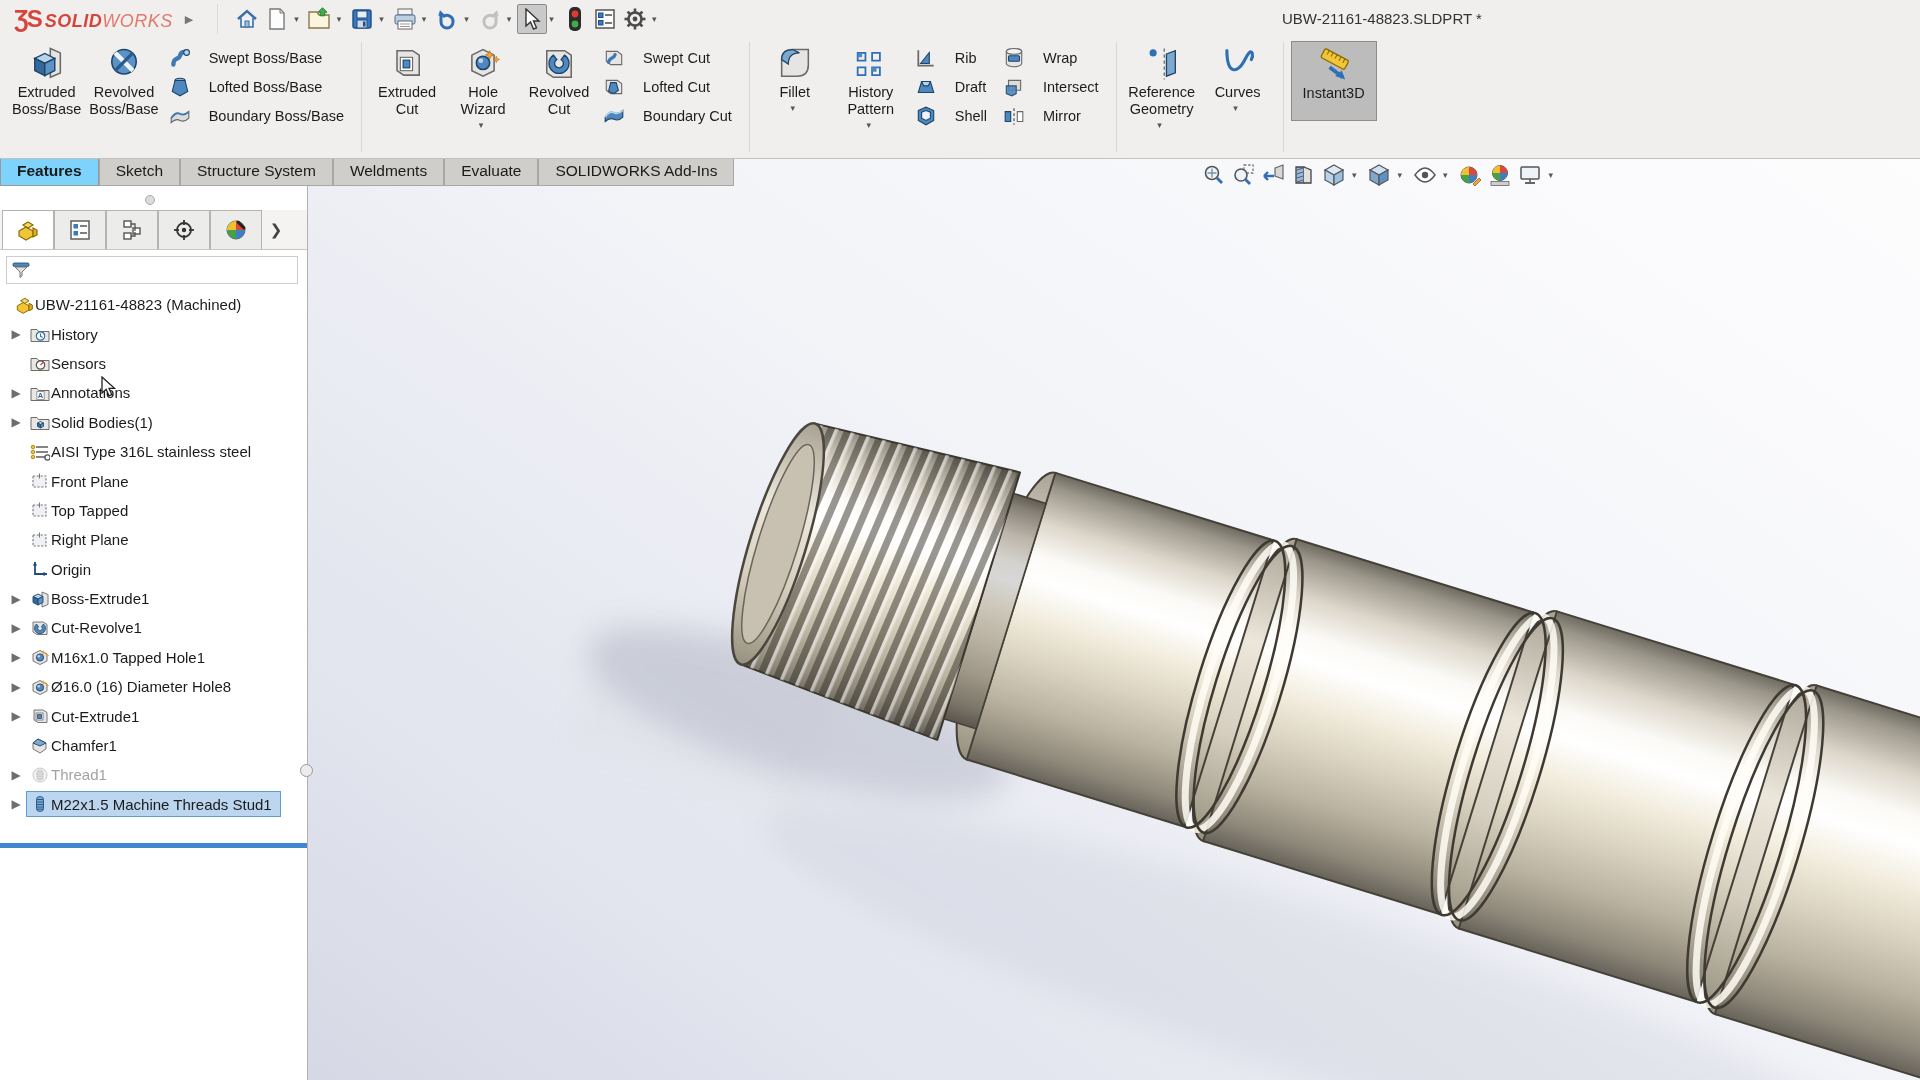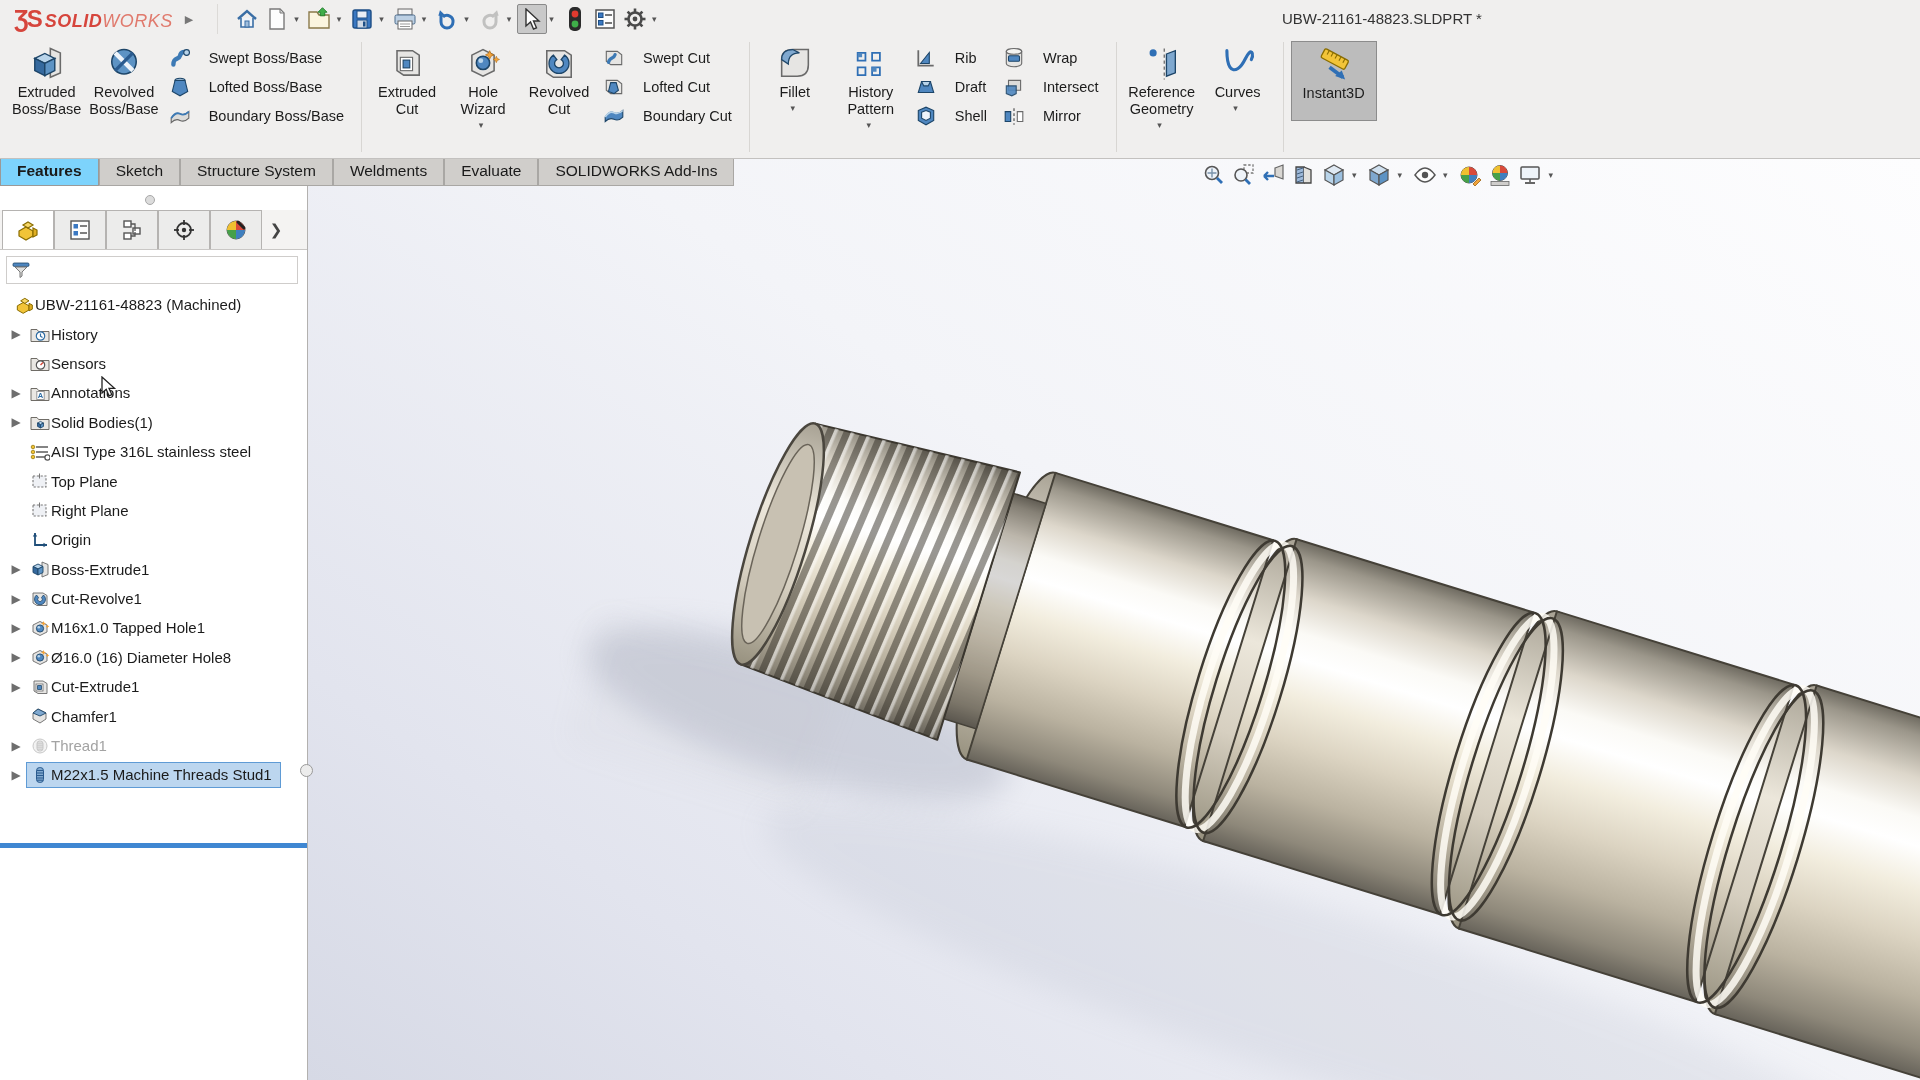--- a/index.html
+++ b/index.html
@@ -695,31 +695,43 @@
               <circle cx="3" cy="4" r="1.8" fill="#f0c030" stroke="#8a6d00" stroke-width="0.7"></circle>
               <circle cx="3" cy="9" r="1.8" fill="#f0c030" stroke="#8a6d00" stroke-width="0.7"></circle>
               <circle cx="3" cy="14" r="1.8" fill="#f0c030" stroke="#8a6d00" stroke-width="0.7"></circle>
               <circle cx="17.5" cy="14.5" r="2.6" fill="none" stroke="#555" stroke-width="1.3"></circle>
             </svg>
         </span>
         <span class="tlabel">AISI Type 316L stainless steel</span>
       </div>
     </div>
 
-
     <div class="trow">
       <span class="arr"></span>
       <div class="titem">
         <span class="ticon">
           <svg width="20" height="18" viewBox="0 0 20 18">
               <rect x="3" y="4" width="13" height="11" fill="rgba(190,200,215,0.25)" stroke="#777" stroke-width="1.1" stroke-dasharray="2.2 1.6"></rect>
               <line x1="9.5" y1="1.5" x2="9.5" y2="6.5" stroke="#777" stroke-width="1"></line>
             </svg>
         </span>
-        <span class="tlabel">Top Plane</span>
+        <span class="tlabel">Front Plane</span>
+      </div>
+    </div>
+
+    <div class="trow">
+      <span class="arr"></span>
+      <div class="titem">
+        <span class="ticon">
+          <svg width="20" height="18" viewBox="0 0 20 18">
+              <rect x="3" y="4" width="13" height="11" fill="rgba(190,200,215,0.25)" stroke="#777" stroke-width="1.1" stroke-dasharray="2.2 1.6"></rect>
+              <line x1="9.5" y1="1.5" x2="9.5" y2="6.5" stroke="#777" stroke-width="1"></line>
+            </svg>
+        </span>
+        <span class="tlabel">Top Tapped</span>
       </div>
     </div>
 
     <div class="trow">
       <span class="arr"></span>
       <div class="titem">
         <span class="ticon">
           <svg width="20" height="18" viewBox="0 0 20 18">
               <rect x="3" y="4" width="13" height="11" fill="rgba(190,200,215,0.25)" stroke="#777" stroke-width="1.1" stroke-dasharray="2.2 1.6"></rect>
               <line x1="9.5" y1="1.5" x2="9.5" y2="6.5" stroke="#777" stroke-width="1"></line>

